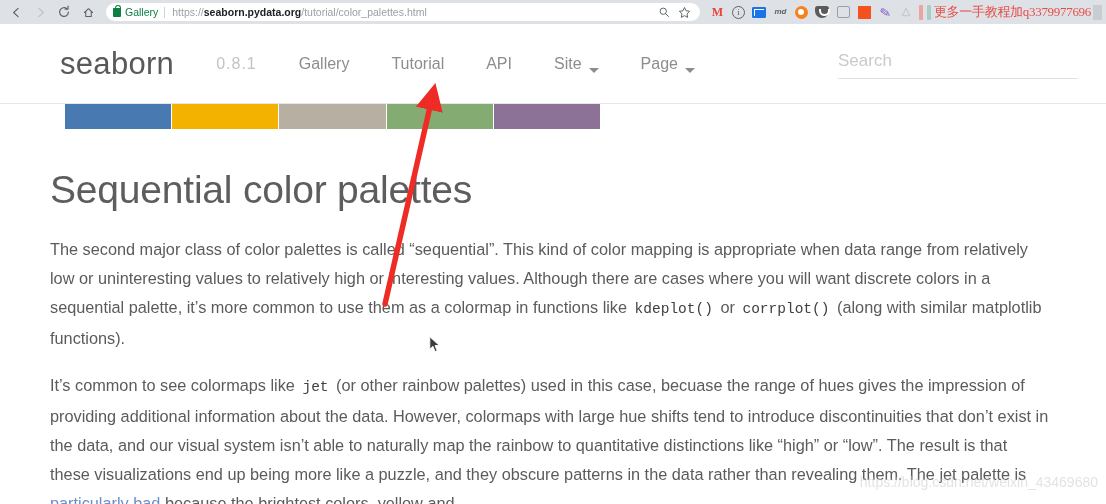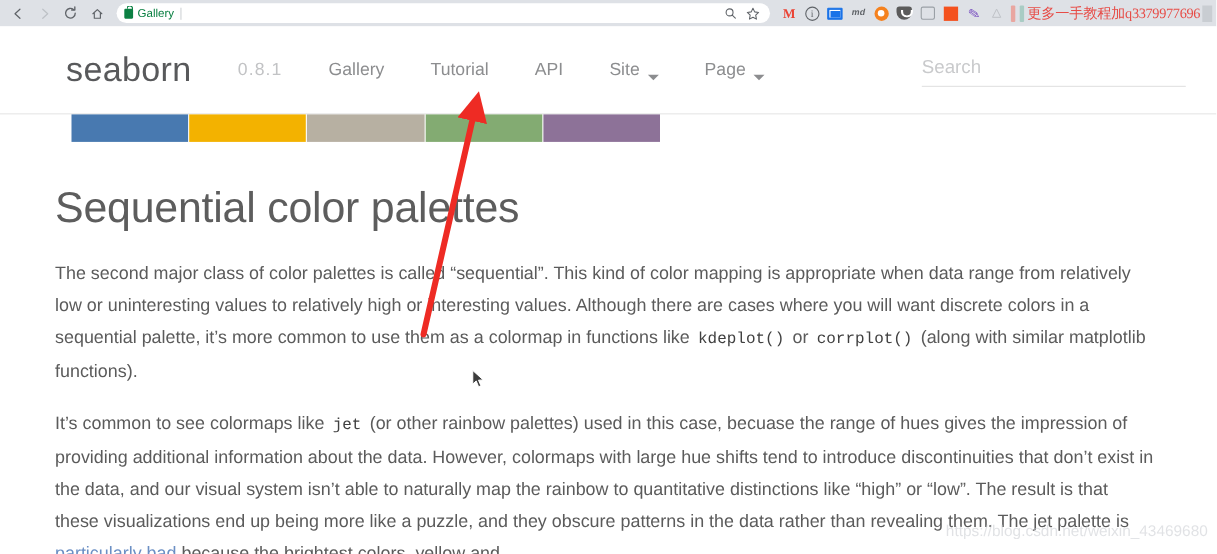--- a/index.html
+++ b/index.html
@@ -235,20 +235,23 @@
     <div class="nav-btn">
       <svg width="13" height="13" viewBox="0 0 16 16">
           <path d="M3 8 L8 3.3 L13 8 M4.6 7.4 L4.6 13 L11.4 13 L11.4 7.4" fill="none" stroke="#5f6368" stroke-width="1.3" stroke-linecap="round" stroke-linejoin="round"></path>
         </svg>
     </div>
 
     <div class="omnibox">
       <span class="lock-icon"></span>
       <span class="secure-text">Gallery</span>
       <span class="omni-sep"></span>
+      <span class="url">
+        <span class="scheme">https://</span><span class="host">seaborn.pydata.org</span><span class="path">/tutorial/color_palettes.html</span>
+      </span>
       <span class="omni-right">
         <span class="omni-icon">
           <svg width="12" height="12" viewBox="0 0 16 16">
               <circle cx="7" cy="7" r="4.2" fill="none" stroke="#5f6368" stroke-width="1.3"></circle>
               <path d="M10.2 10.2 L14 14" stroke="#5f6368" stroke-width="1.3" stroke-linecap="round"></path>
             </svg>
         </span>
         <span class="omni-icon">
           <svg width="13" height="13" viewBox="0 0 16 16">
               <path d="M8 1.8 L9.9 5.9 L14.3 6.5 L11.1 9.6 L11.9 14 L8 11.9 L4.1 14 L4.9 9.6 L1.7 6.5 L6.1 5.9 Z" fill="none" stroke="#5f6368" stroke-width="1.2" stroke-linejoin="round"></path>

